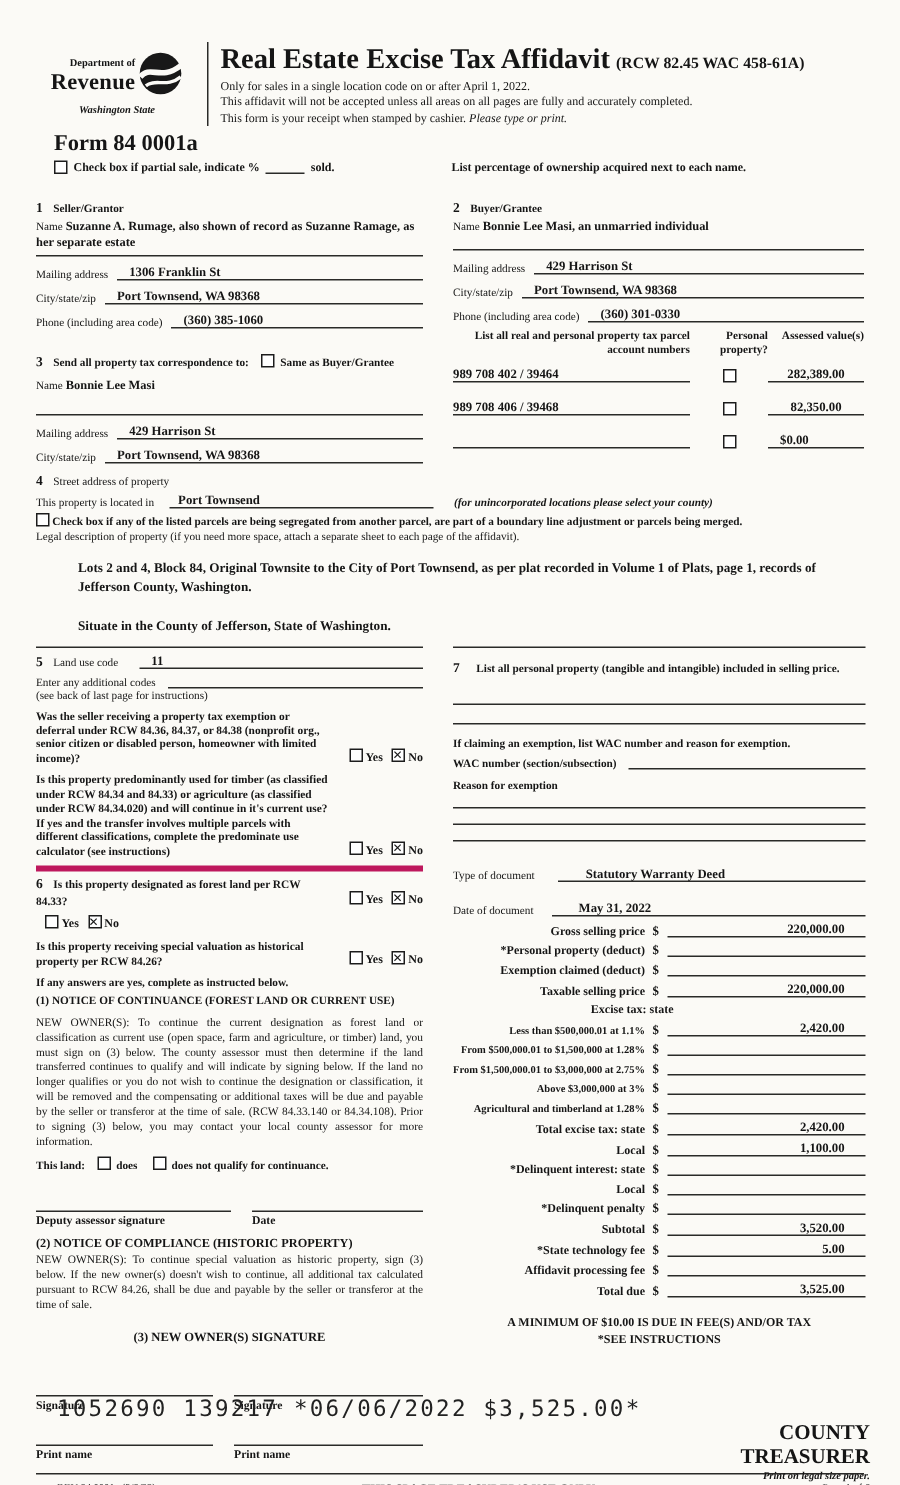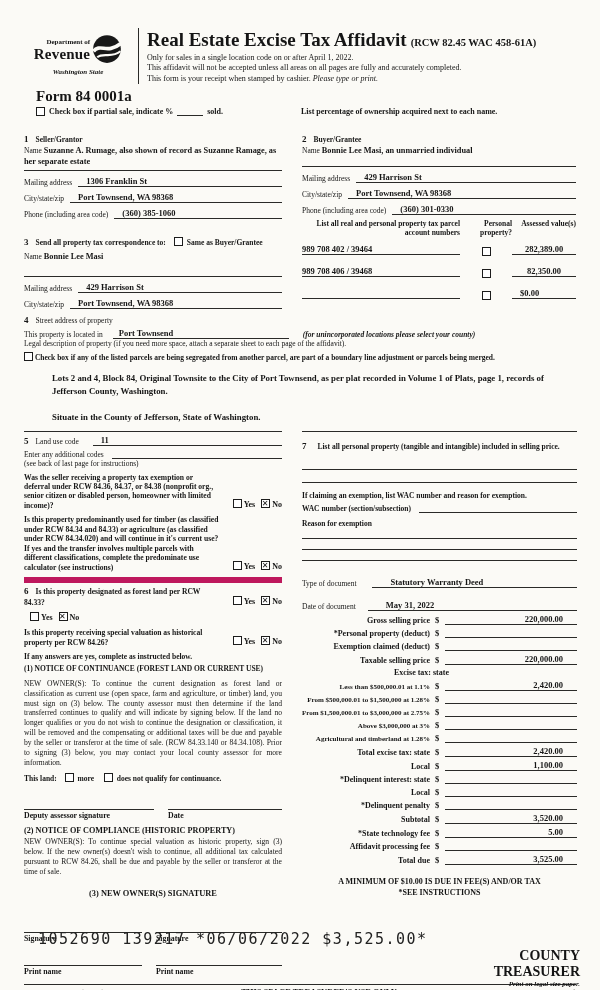--- a/index.html
+++ b/index.html
@@ -189,25 +189,25 @@
   <div style="margin-top:6px">
     <div class="row">
       <span class="secnum">4</span>
       <span class="lbl">Street address of property</span>
     </div>
     <div class="row" style="margin-top:3px">
       <span class="lbl">This property is located in</span>
       <span class="u val" style="width:170px;margin-left:10px;padding-left:6px">Port Townsend</span>
       <span class="lbl b i" style="margin-left:14px">(for unincorporated locations please select your county)</span>
     </div>
-    <div class="small">Legal description of property (if you need more space, attach a separate sheet to each page of the affidavit).</div>
     <div class="small b" style="margin-top:3px">
       <span class="cb"></span>
       <span>Check box if any of the listed parcels are being segregated from another parcel, are part of a boundary line adjustment or parcels being merged.</span>
     </div>
+    <div class="small">Legal description of property (if you need more space, attach a separate sheet to each page of the affidavit).</div>
     <div class="b" style="font-size:8.8px;line-height:1.45;margin:10px 0 0 28px;width:520px">Lots 2 and 4, Block 84, Original Townsite to the City of Port Townsend, as per plat recorded in Volume 1 of Plats, page 1, records of Jefferson County, Washington.</div>
     <div class="b" style="font-size:8.8px;margin:14px 0 0 28px">Situate in the County of Jefferson, State of Washington.</div>
   </div>
 
   <div class="cols" style="margin-top:9px">
 
     <div class="colL" style="border-top:1px solid #2a2a28;padding-top:3px">
       <div class="row">
         <span class="secnum">5</span>
         <span class="lbl">Land use code</span>
@@ -221,40 +221,40 @@
 
       <div class="q">
         <div class="qtext">Was the seller receiving a property tax exemption or deferral under RCW 84.36, 84.37, or 84.38 (nonprofit org., senior citizen or disabled person, homeowner with limited income)?</div>
         <div class="yn"><span class="cb"></span><span>Yes</span><span class="cb x"></span><span>No</span></div>
       </div>
       <div class="q">
         <div class="qtext">Is this property predominantly used for timber (as classified under RCW 84.34 and 84.33) or agriculture (as classified under RCW 84.34.020) and will continue in it's current use? If yes and the transfer involves multiple parcels with different classifications, complete the predominate use calculator (see instructions)</div>
         <div class="yn"><span class="cb"></span><span>Yes</span><span class="cb x"></span><span>No</span></div>
       </div>
 
-      <div class="q" style="border-top:6px solid #be185d;padding-top:3px;margin-top:5px">
+      <div class="q" style="border-top:4px solid #be185d;padding-top:3px;margin-top:5px">
         <div class="qtext"><span class="secnum">6</span><span>Is this property designated as forest land per RCW 84.33?</span></div>
         <div class="yn"><span class="cb"></span><span>Yes</span><span class="cb x"></span><span>No</span></div>
       </div>
       <div class="q">
         <div class="yn"><span class="cb"></span><span>Yes</span><span class="cb x"></span><span>No</span></div>
       </div>
       <div class="q">
         <div class="qtext">Is this property receiving special valuation as historical property per RCW 84.26?</div>
         <div class="yn"><span class="cb"></span><span>Yes</span><span class="cb x"></span><span>No</span></div>
       </div>
 
       <div class="small b" style="margin-top:5px">If any answers are yes, complete as instructed below.</div>
       <div class="small b" style="margin-top:3px">(1) NOTICE OF CONTINUANCE (FOREST LAND OR CURRENT USE)</div>
       <div class="notice">NEW OWNER(S): To continue the current designation as forest land or classification as current use (open space, farm and agriculture, or timber) land, you must sign on (3) below.  The county assessor must then determine if the land transferred continues to qualify and will indicate by signing below.  If the land no longer qualifies or you do not wish to continue the designation or classification, it will be removed and the compensating or additional taxes will be due and payable by the seller or transferor at the time of sale.  (RCW 84.33.140 or 84.34.108). Prior to signing (3) below, you may contact your local county assessor for more information.</div>
 
       <div class="small b" style="margin-top:5px">
         <span>This land:</span>
         <span class="cb" style="margin:0 2px 0 6px"></span>
-        <span>more</span>
+        <span>does</span>
         <span class="cb" style="margin:0 2px 0 8px"></span>
         <span>does not qualify for continuance.</span>
       </div>
 
       <div class="row" style="margin-top:14px;gap:14px">
         <div style="width:130px">
             <div class="sigline"></div>
             <div class="siglbl">Deputy assessor signature</div>
           </div>
         <div class="grow">

